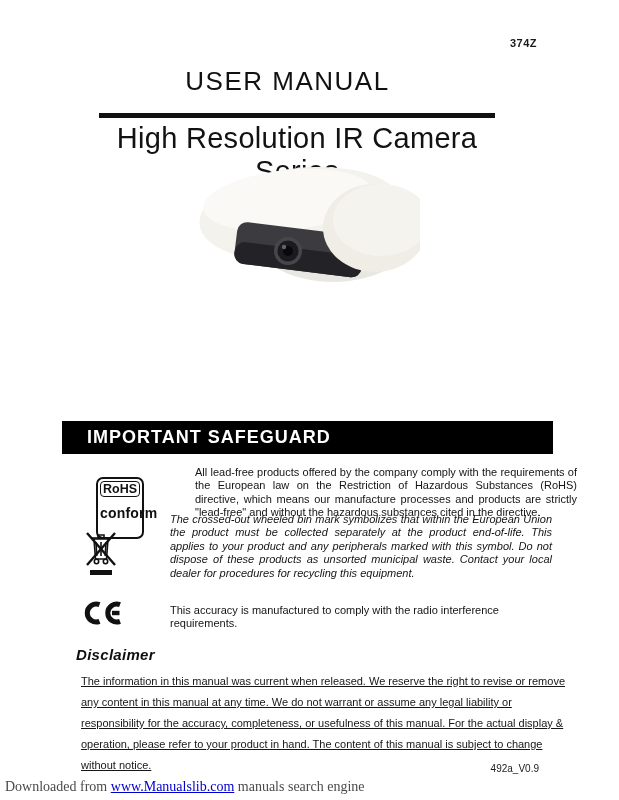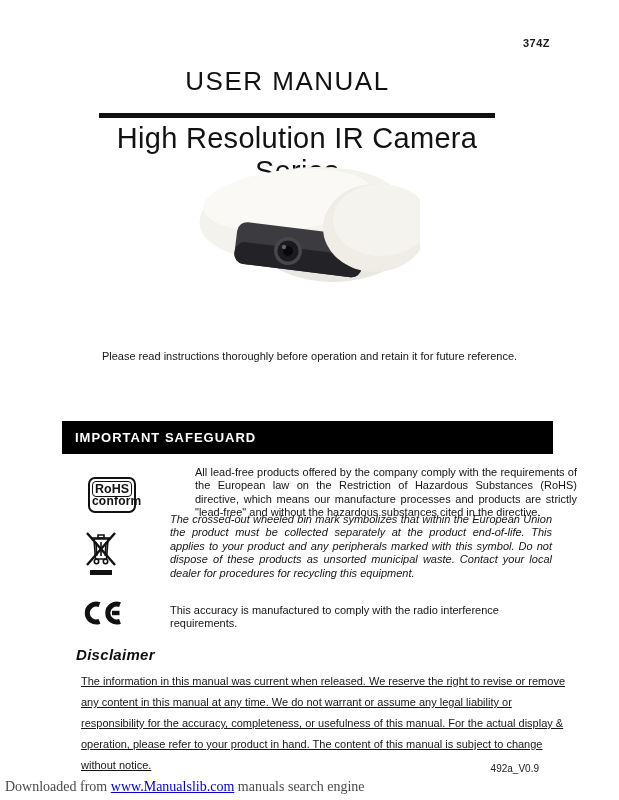--- a/index.html
+++ b/index.html
@@ -2,40 +2,40 @@
 <html><head>
 <meta charset="utf-8">
 <style>
   html,body{margin:0;padding:0;}
   body{
     width:619px;height:800px;position:relative;background:#ffffff;
     font-family:"Liberation Sans", sans-serif;color:#1a1a1a;overflow:hidden;
   }
   .abs{position:absolute;}
   
-  .doc-code{top:37px;right:69px;font-size:11px;font-weight:bold;letter-spacing:.5px;}
+  .doc-code{top:37px;right:82px;font-size:11px;font-weight:bold;letter-spacing:.5px;}
   .title{top:66px;left:0;width:575px;text-align:center;font-size:26px;letter-spacing:1.5px;color:#111;}
   .rule{top:113px;left:99px;width:396px;height:5px;background:#111;}
   .subtitle{top:122px;left:99px;width:396px;text-align:center;font-size:29px;letter-spacing:.3px;color:#121212;}
   
   .camera{top:162px;left:183px;width:237px;height:130px;}
   
   .intro{top:349px;left:0;width:619px;text-align:center;font-size:11px;line-height:15.5px;color:#161616;}
   
   .banner{top:421px;left:62px;width:491px;height:33px;background:#000;}
-  .banner span{display:block;color:#fff;font-weight:bold;font-size:13px;letter-spacing:1px;line-height:33px;padding-left:13px;}
+  .banner span{display:block;color:#fff;font-weight:bold;font-size:18px;letter-spacing:1px;line-height:33px;padding-left:25px;}
   
   .sg-text{left:170px;width:382px;font-size:11px;line-height:13.4px;text-align:justify;color:#141414;}
   .sg-text-1{top:466px;margin-left:25px;}
   .sg-text-2{top:513px;font-style:italic;}
   .sg-text-3{top:604px;text-align:left;}
   
-  .rohs{top:477px;left:88px;width:48px;border:2px solid #111;border-radius:7px;padding:2px 2px 5px;box-sizing:border-box;background:#fff;text-align:center;}
+  .rohs{top:477px;left:96px;width:48px;border:2px solid #111;border-radius:7px;padding:2px 2px 19px;box-sizing:border-box;background:#fff;text-align:center;}
   .rohs-top{border:1.5px solid #111;border-radius:4px;font-weight:bold;font-size:12.5px;line-height:14px;color:#111;}
-  .rohs-bottom{font-weight:bold;font-size:12px;line-height:9px;color:#111;letter-spacing:.2px;}
+  .rohs-bottom{font-weight:bold;font-size:14px;line-height:9px;color:#111;letter-spacing:.2px;margin-top:12px;}
   
   .weee{top:530px;left:83px;width:36px;height:48px;}
   
   .ce{top:600px;left:83px;width:40px;height:26px;}
   
   .disclaimer-h{top:646px;left:76px;font-size:15px;font-weight:bold;font-style:italic;letter-spacing:.3px;color:#0f0f0f;}
   .disclaimer-b{top:671px;left:81px;width:492px;font-size:11px;line-height:21px;color:#161616;text-decoration:underline;}
   
   .version{top:763px;right:80px;font-size:10px;font-weight:normal;}
   .footer{top:779px;left:5px;font-size:14px;font-family:"Liberation Serif", serif;color:#4a4a4a;}
@@ -64,21 +64,20 @@
     <ellipse cx="192" cy="66" rx="52" ry="44" fill="#efede6"></ellipse>
     <ellipse cx="198" cy="58" rx="48" ry="36" fill="#f4f3ee"></ellipse>
     <circle cx="105" cy="89" r="14" fill="#46464b"></circle>
     <circle cx="105" cy="89" r="10.5" fill="#1b1b1f"></circle>
     <circle cx="105" cy="89" r="5" fill="#09090b"></circle>
     <circle cx="101" cy="85" r="2.2" fill="#63636a"></circle>
   </svg>
 </div>
 
 <div class="abs intro">
-  <div>Please read instructions thoroughly before operation and retain it for future reference.</div>
 </div>
 
 <div class="abs banner">
   <span>IMPORTANT SAFEGUARD</span>
 </div>
 
 <div class="abs rohs">
   <div class="rohs-top">RoHS</div>
   <div class="rohs-bottom">conform</div>
 </div>

